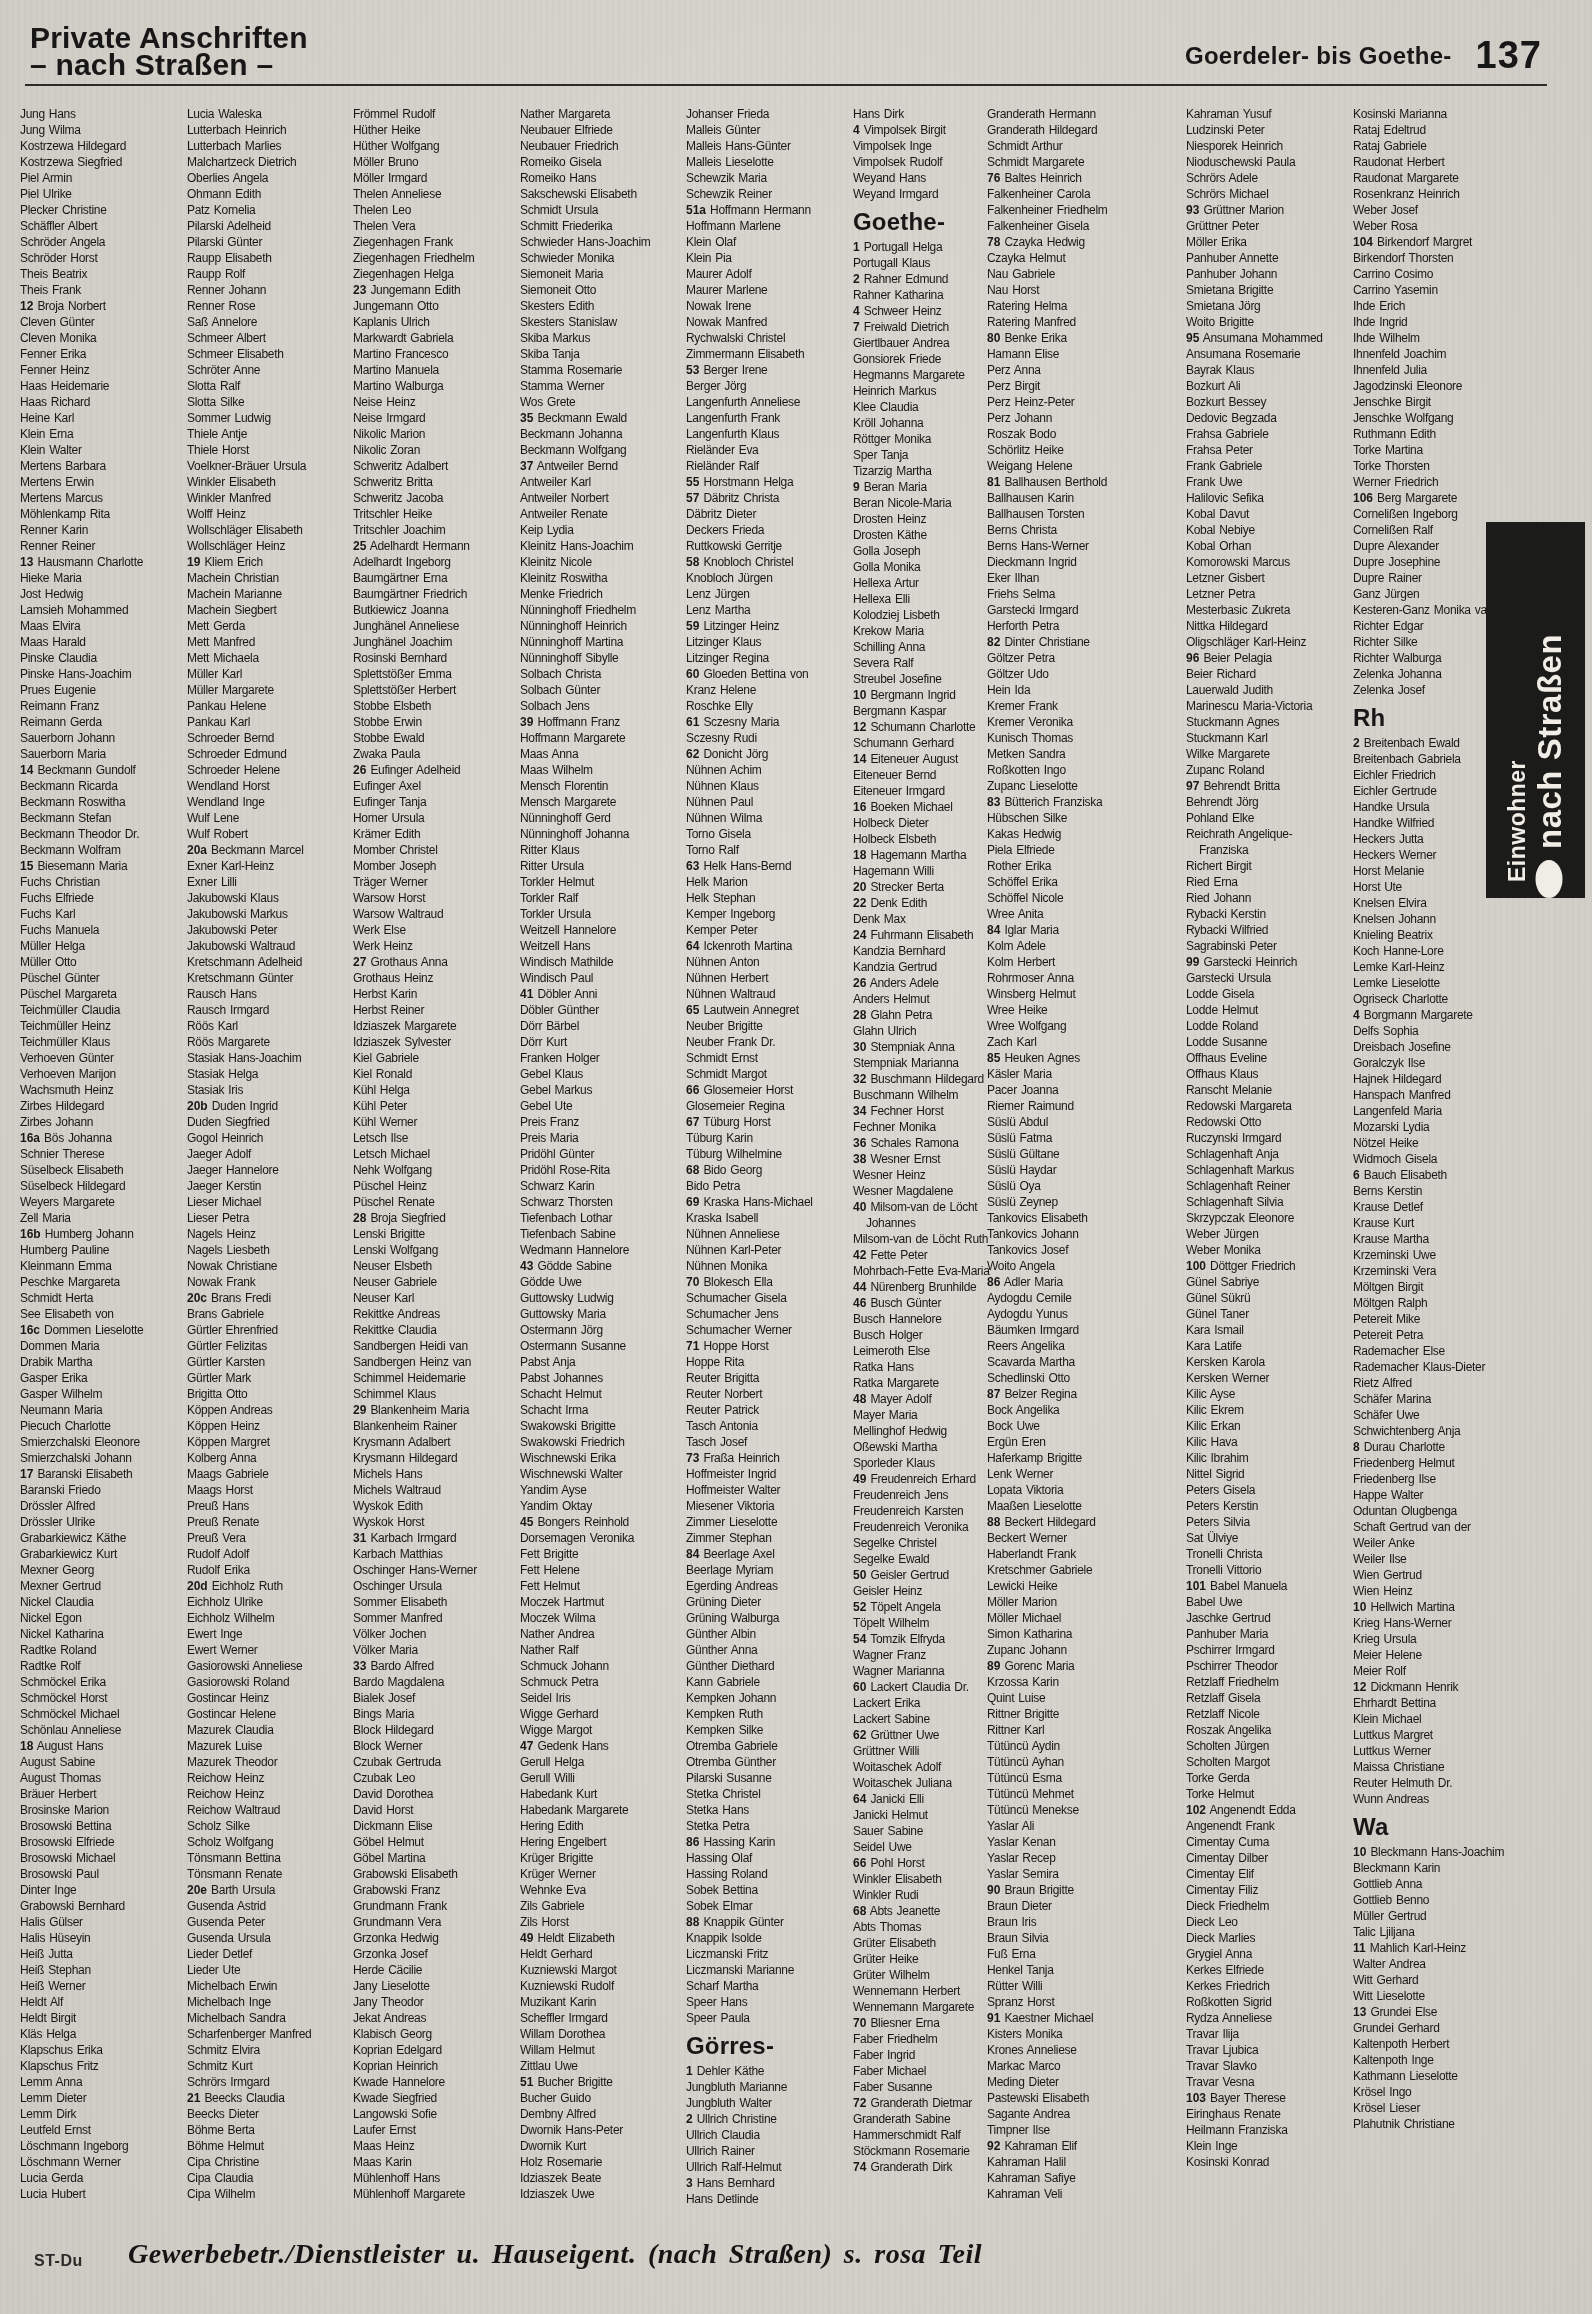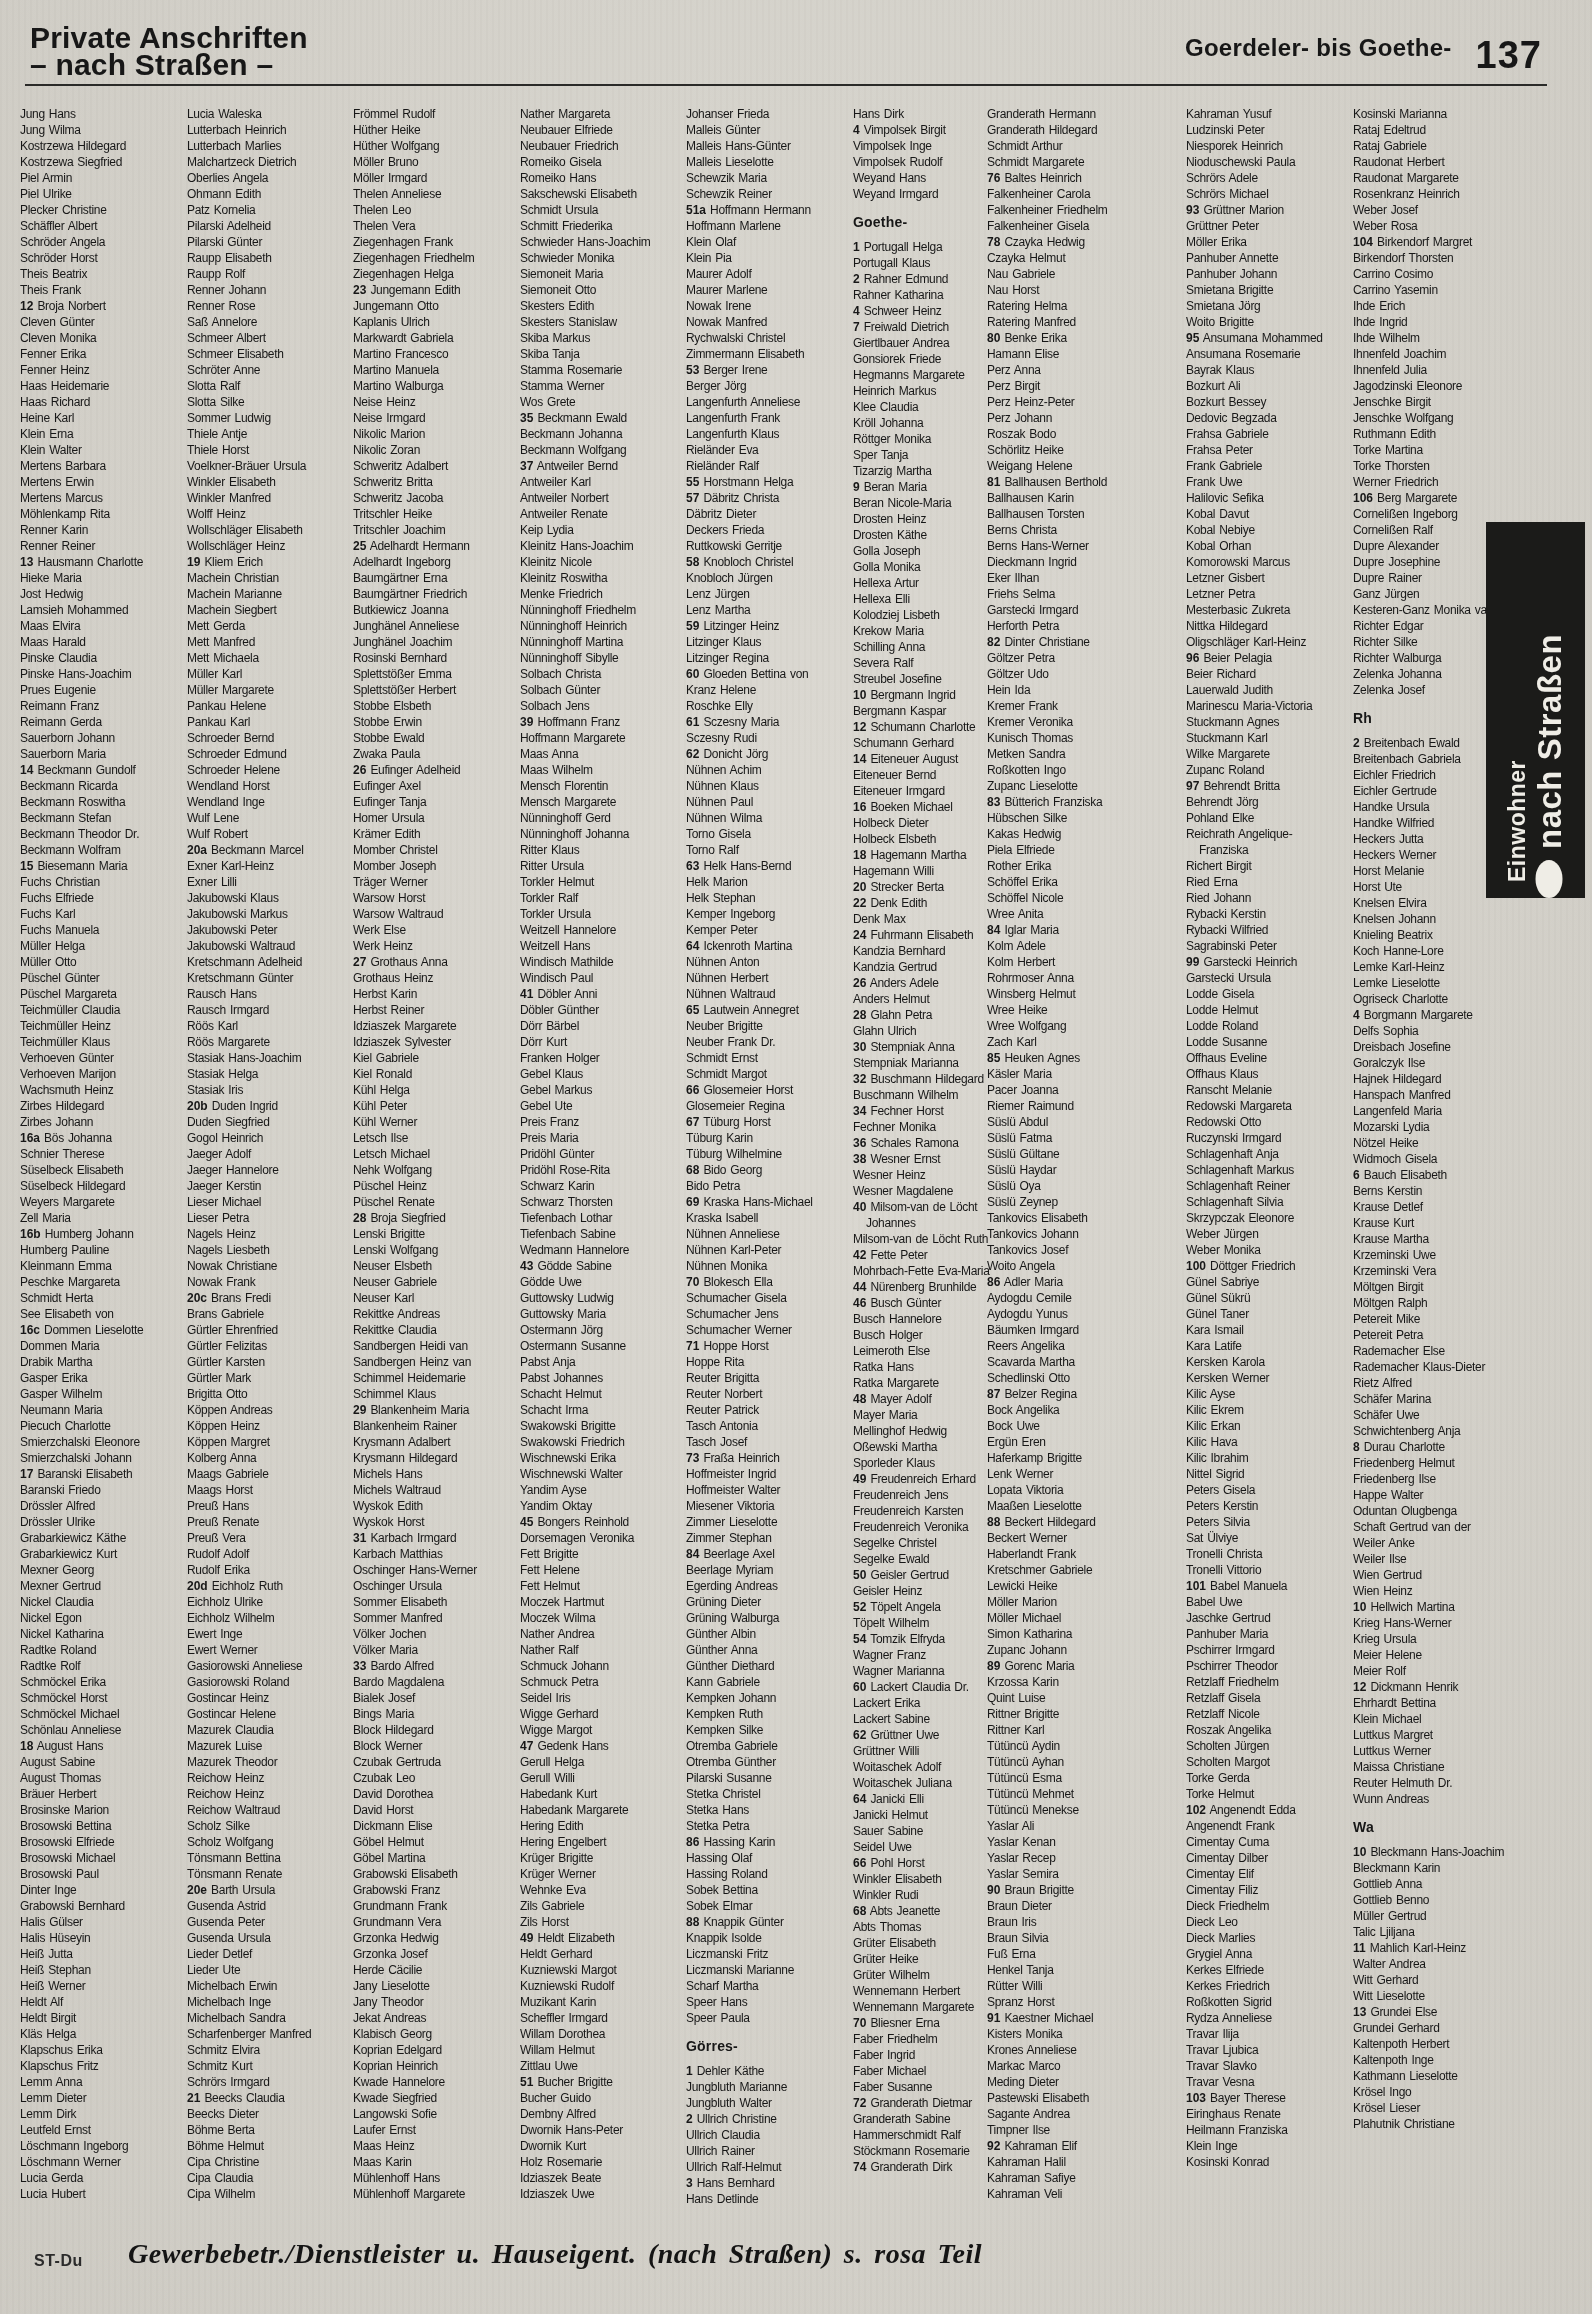--- a/index.html
+++ b/index.html
@@ -8,30 +8,30 @@
     background:#d8d5cd;
     font-family:"Liberation Sans",sans-serif;color:#171717;
   }
   .paper-texture{
     position:absolute;inset:0;pointer-events:none;
     background:
       repeating-linear-gradient(90deg, rgba(0,0,0,0.015) 0 2px, rgba(255,255,255,0.012) 2px 6px),
       radial-gradient(ellipse at 50% 40%, rgba(255,255,255,0.10), rgba(0,0,0,0.05));
   }
   .hdr-left{position:absolute;left:30px;top:24px;font-weight:bold;font-size:30px;line-height:27px;letter-spacing:0.2px;}
-  .hdr-right{position:absolute;right:50px;top:34px;display:flex;align-items:flex-start;gap:24px;}
+  .hdr-right{position:absolute;right:50px;top:34px;display:flex;align-items:center;gap:24px;}
   .hdr-range{font-weight:bold;font-size:24px;letter-spacing:0.3px;}
   .pagenum{font-weight:bold;font-size:38px;letter-spacing:1px;}
   .rule{position:absolute;left:25px;right:45px;top:84px;height:2px;background:#2a2a28;}
   .col{position:absolute;top:106px;width:153px;font-size:12px;line-height:16px;letter-spacing:-0.3px;}
   .c0{left:20px}.c1{left:187px}.c2{left:353px}.c3{left:520px}.c4{left:686px}
   .c5{left:853px}.c6{left:987px}.c7{left:1186px}.c8{left:1353px}
   .entry{padding-left:13px;text-indent:-13px;word-spacing:1px;}
   .entry b{letter-spacing:0;}
-  .street-header{font-weight:bold;font-size:14px;margin:12px 0 9px 0;letter-spacing:0.2px;}
+  .street-header{font-weight:bold;font-size:24px;margin:12px 0 9px 0;letter-spacing:0.2px;}
   .tab{position:absolute;left:1486px;top:522px;width:99px;height:376px;background:#1b1b19;overflow:hidden;}
   .tab-inner{
     position:absolute;left:50%;top:50%;width:376px;height:99px;
     transform:translate(-50%,-50%) rotate(-90deg);
     color:#efede6;padding-left:0;box-sizing:border-box;
     display:flex;flex-direction:column;justify-content:center;
   }
   .tab-line1{font-weight:bold;font-size:23px;line-height:26px;padding-left:16px;letter-spacing:0.5px;}
   .tab-line2{font-weight:bold;font-size:33px;line-height:40px;display:flex;align-items:center;letter-spacing:0.5px;}
   .bullet{display:inline-block;width:38px;height:27px;background:#efede6;border-radius:50%;margin-right:11px;flex:0 0 auto;}

